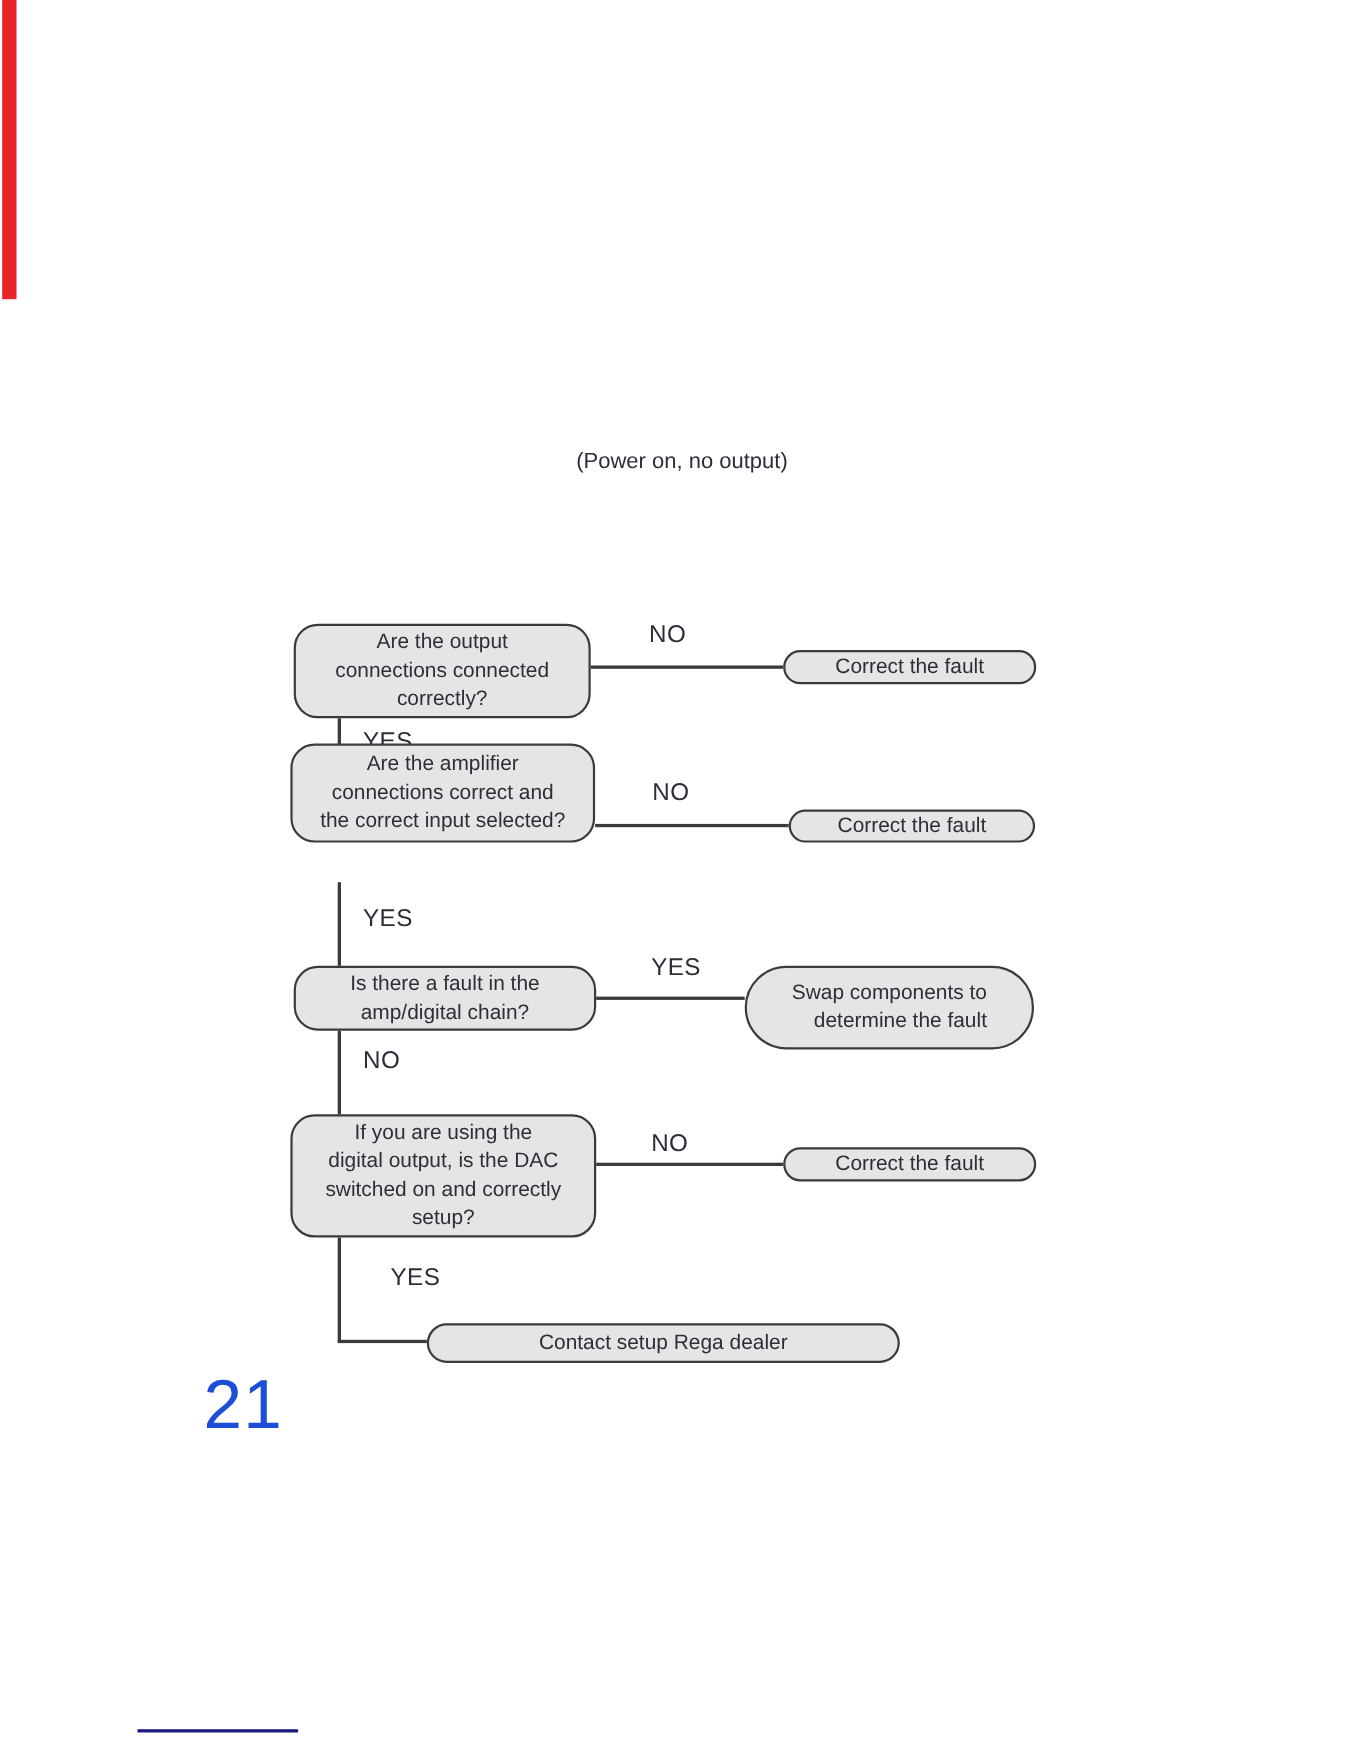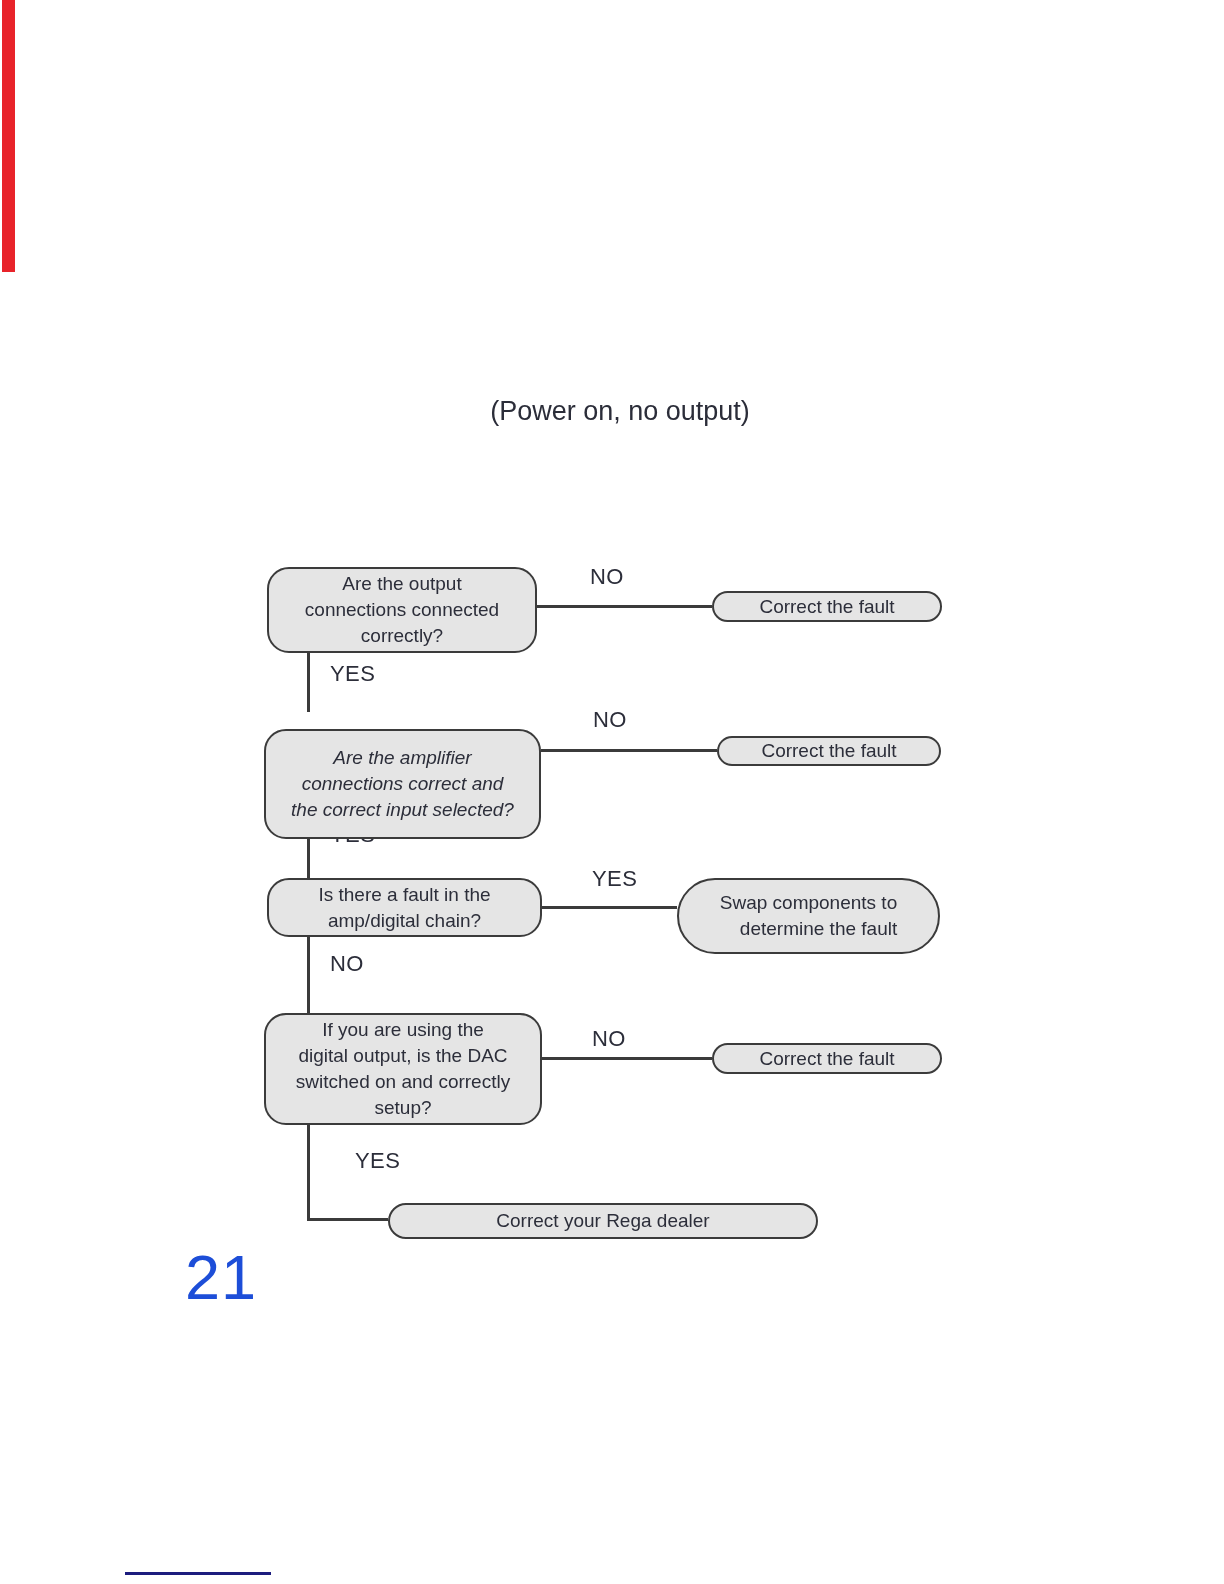--- a/index.html
+++ b/index.html
@@ -2,36 +2,36 @@
 <html><head>
 <meta charset="utf-8">
 <style>
   html,body{margin:0;padding:0;}
   body{
     width:1224px;height:1584px;position:relative;background:#ffffff;
     font-family:"Liberation Sans","DejaVu Sans",sans-serif;overflow:hidden;
   }
   .title-wrap{position:absolute;left:0;top:392px;width:1224px;text-align:center;color:#23242e;}
   .title-main{font-size:29px;font-weight:bold;letter-spacing:.2px;}
-  .title-sub{font-size:27px;margin-top:4px;color:#2b2d39;padding-left:16px;}
+  .title-sub{font-size:20px;margin-top:16px;color:#2b2d39;padding-left:16px;}
   .node,.pill{
     position:absolute;box-sizing:border-box;background:#e5e5e5;
     border:2.5px solid #3b3b3b;display:flex;align-items:center;justify-content:center;
     text-align:center;color:#2c2e3a;font-size:19px;line-height:1.36;
   }
   .node{border-radius:22px;}
   .pill{border-radius:40px;}
   .node span,.pill span{white-space:pre-line;}
   .hline,.vline{position:absolute;background:#3b3b3b;}
   .hline{height:2.5px;}
   .vline{width:2.5px;}
   .blabel{position:absolute;font-size:22px;color:#2c2e3a;letter-spacing:.4px;}
   
   #q1{left:267px;top:567px;width:270px;height:86px;}
-  #q2{left:264px;top:729px;width:277px;height:110px;font-style:italic;}
+  #q2{left:264px;top:676px;width:277px;height:90px;}
   #q3{left:267px;top:878px;width:275px;height:59px;}
   #q4{left:264px;top:1013px;width:278px;height:112px;}
   
   #p1{left:712px;top:591px;width:230px;height:31px;}
   #p2{left:717px;top:736px;width:224px;height:30px;}
   #p3{left:677px;top:878px;width:263px;height:76px;text-align:right;}
   #p4{left:712px;top:1043px;width:230px;height:31px;}
   #p5{left:388px;top:1203px;width:430px;height:36px;}
   
   #h1{left:537px;top:605px;width:175px;}
@@ -116,17 +116,17 @@
   <span>Correct the fault</span>
 </div>
 <div class="pill" id="p3">
   <span>Swap components to
 determine the fault</span>
 </div>
 <div class="pill" id="p4">
   <span>Correct the fault</span>
 </div>
 <div class="pill" id="p5">
-  <span><span>Correct your </span><span class="brand-bold">Rega</span><span> dealer</span></span>
+  <span><span>Contact setup </span><span class="brand-bold">Rega</span><span> dealer</span></span>
 </div>
 
 <div class="page-number">21</div>
 <div class="footer-rule" style="background: rgb(28, 28, 126);"></div>
 
 </body></html>

